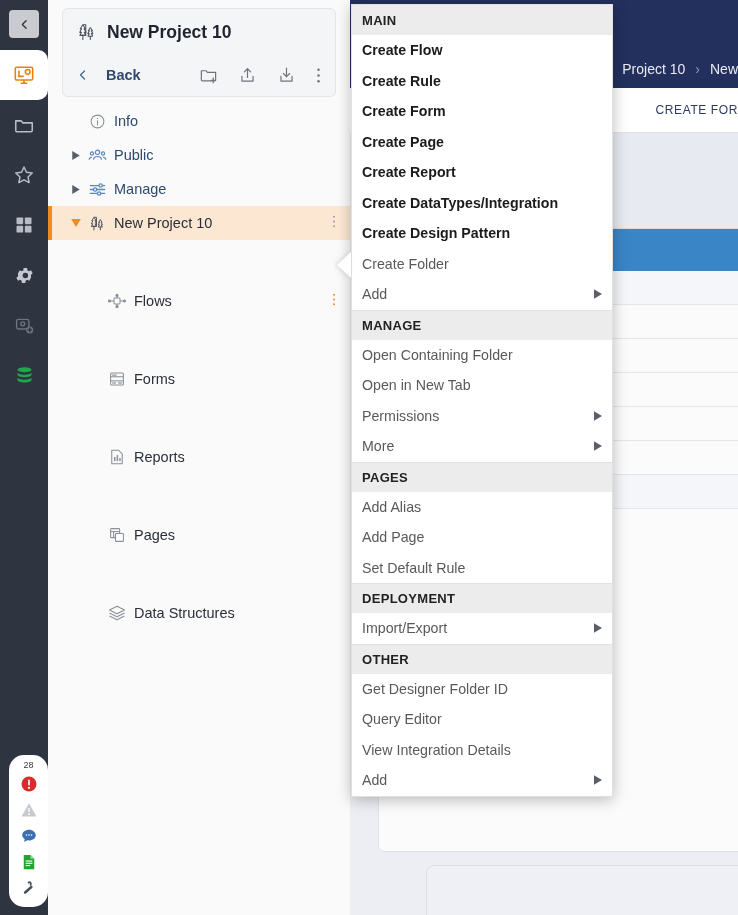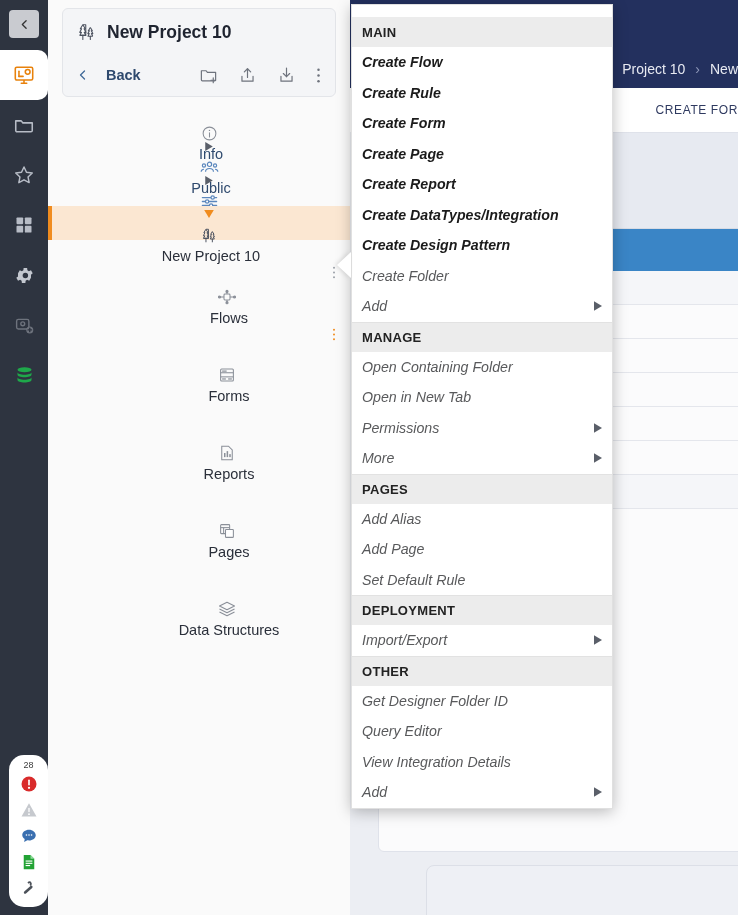--- a/index.html
+++ b/index.html
@@ -89,21 +89,21 @@
   }
   .proj-title-row { display: flex; align-items: center; height: 46px; padding-left: 14px; gap: 10px; }
   .proj-title { font-size: 17.5px; font-weight: bold; color: #1f2430; }
   .proj-actions { display: flex; align-items: center; height: 40px; padding: 0 14px; }
   .back-btn { display: flex; align-items: center; gap: 17px; color: #2f4a6e; font-size: 14.5px; font-weight: bold; }
   .act-icons { margin-left: auto; display: flex; align-items: center; gap: 20px; }
 
   .tree { position: absolute; left: 0; top: 104px; width: 302px; }
   .node {
     position: relative; display: flex; align-items: center;
-    height: 34px; padding-left: 20px; font-size: 14.5px; color: #2a2f3a; flex-direction: column;
+    height: 34px; padding-left: 20px; font-size: 14.5px; color: #2a2f3a;
   }
   .node .caret { width: 16px; flex: 0 0 16px; display: flex; align-items: center; justify-content: center; }
   .node .nico { width: 26px; flex: 0 0 26px; display: flex; align-items: center; justify-content: center; }
   .node .nlabel { margin-left: 4px; }
   .node.link .nlabel { color: #2f4a6e; }
   .node.selected {
     background: #fbe7d2; border-left: 4px solid #f08c1f; padding-left: 16px;
   }
   .node .kebab { margin-left: auto; margin-right: 14px; }
   .child { padding-left: 56px; margin-top: 44px; }
@@ -121,24 +121,24 @@
     border-top: 13px solid transparent; border-bottom: 13px solid transparent;
     border-right: 14px solid #ffffff;
     filter: drop-shadow(-2px 0 2px rgba(0,0,0,.12));
     z-index: 41;
   }
   .ctx-sec {
     height: 30px; background: #ececec; border-top: 1px solid #e2e2e2;
     display: flex; align-items: center; padding-left: 10px;
     font-size: 13px; font-weight: bold; color: #222; letter-spacing: .3px;
   }
-  .ctx-sec.first { border-top: none; margin-top: 12px; }
+  .ctx-sec.first { border-top: none; }
   .ctx-item {
     height: 30.5px; display: flex; align-items: center; padding: 0 10px;
-    font-size: 14.2px; color: #58595b; white-space: nowrap; font-style: italic;
+    font-size: 14.2px; color: #58595b; white-space: nowrap;
   }
   .ctx-item.strong { color: #1b1b1b; font-weight: bold; }
   .ctx-item .arrow { margin-left: auto; }
 </style>
 </head>
 <body>
 
 <div id="root">
 
   <div class="bg-app">

